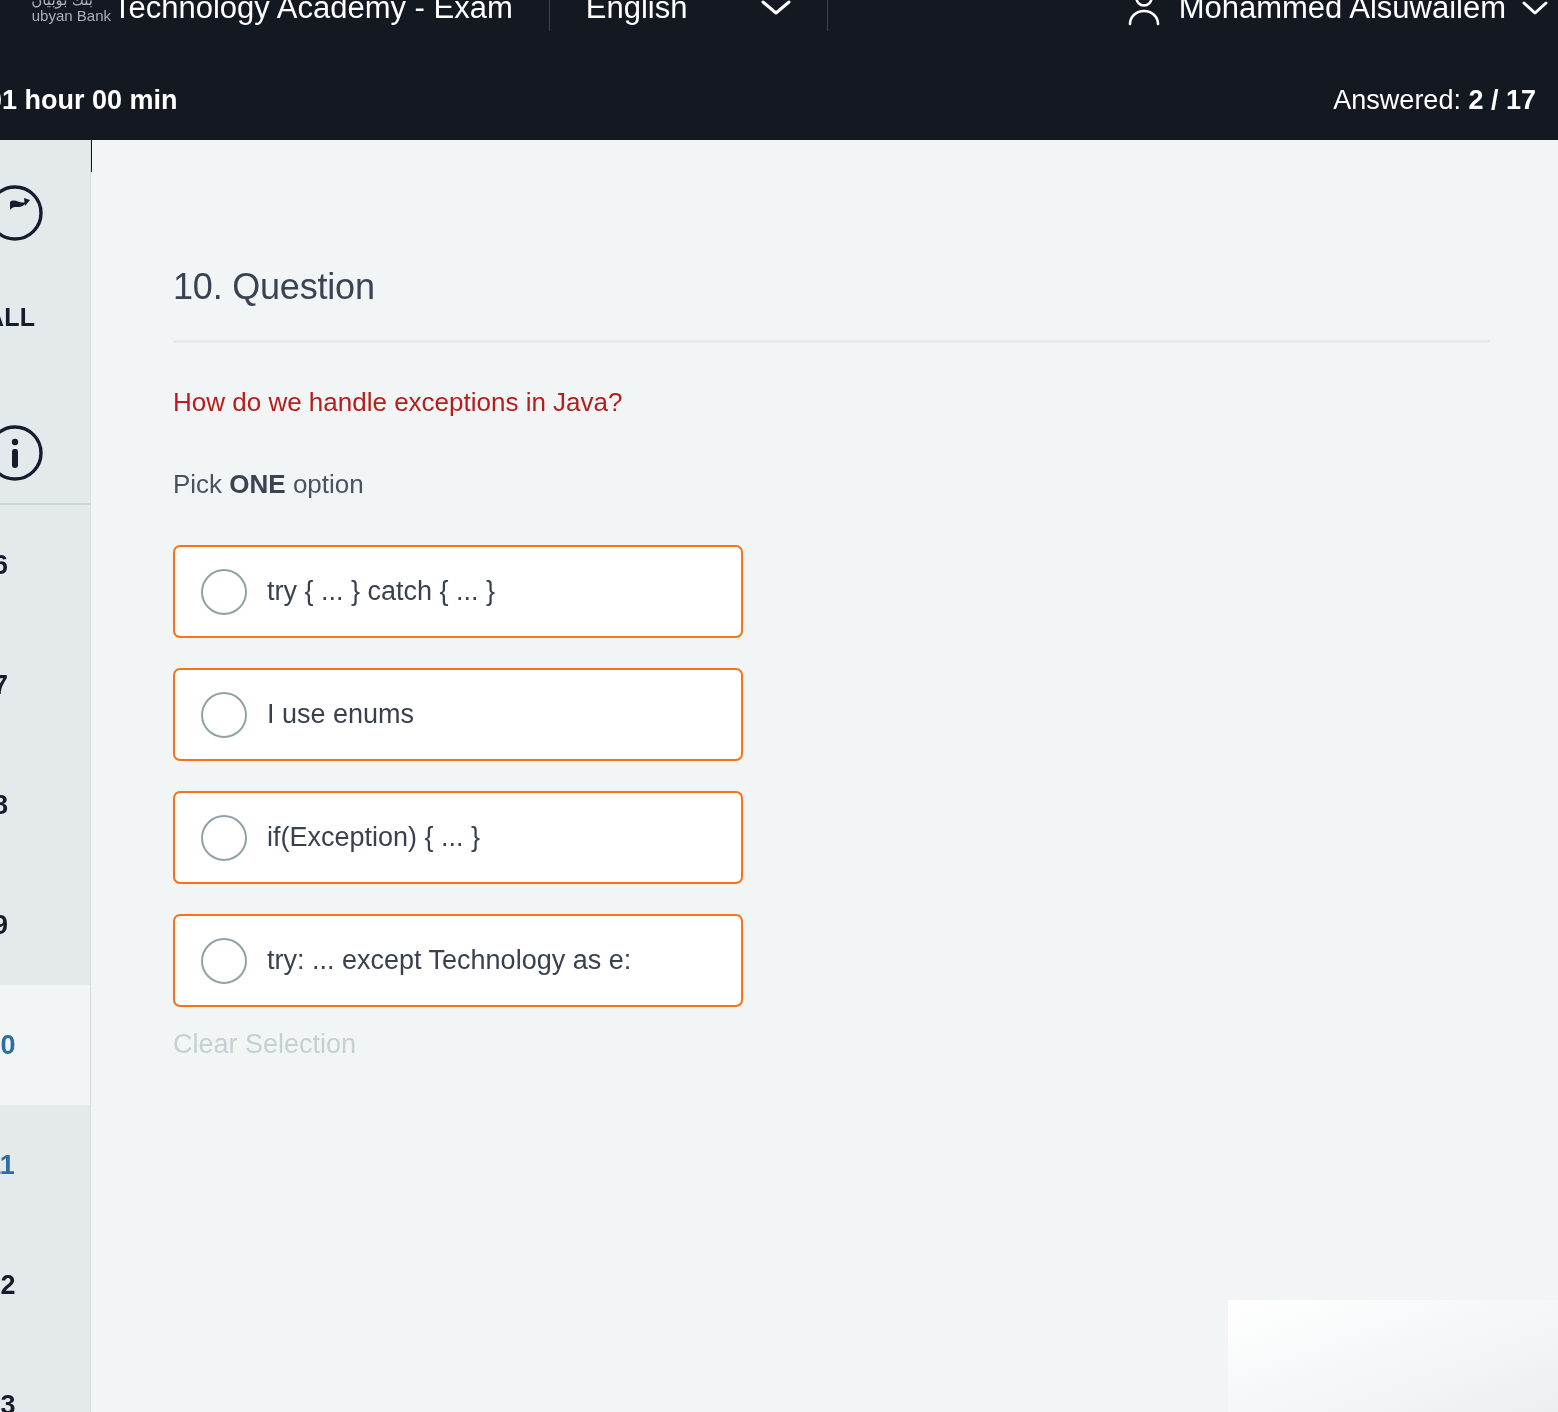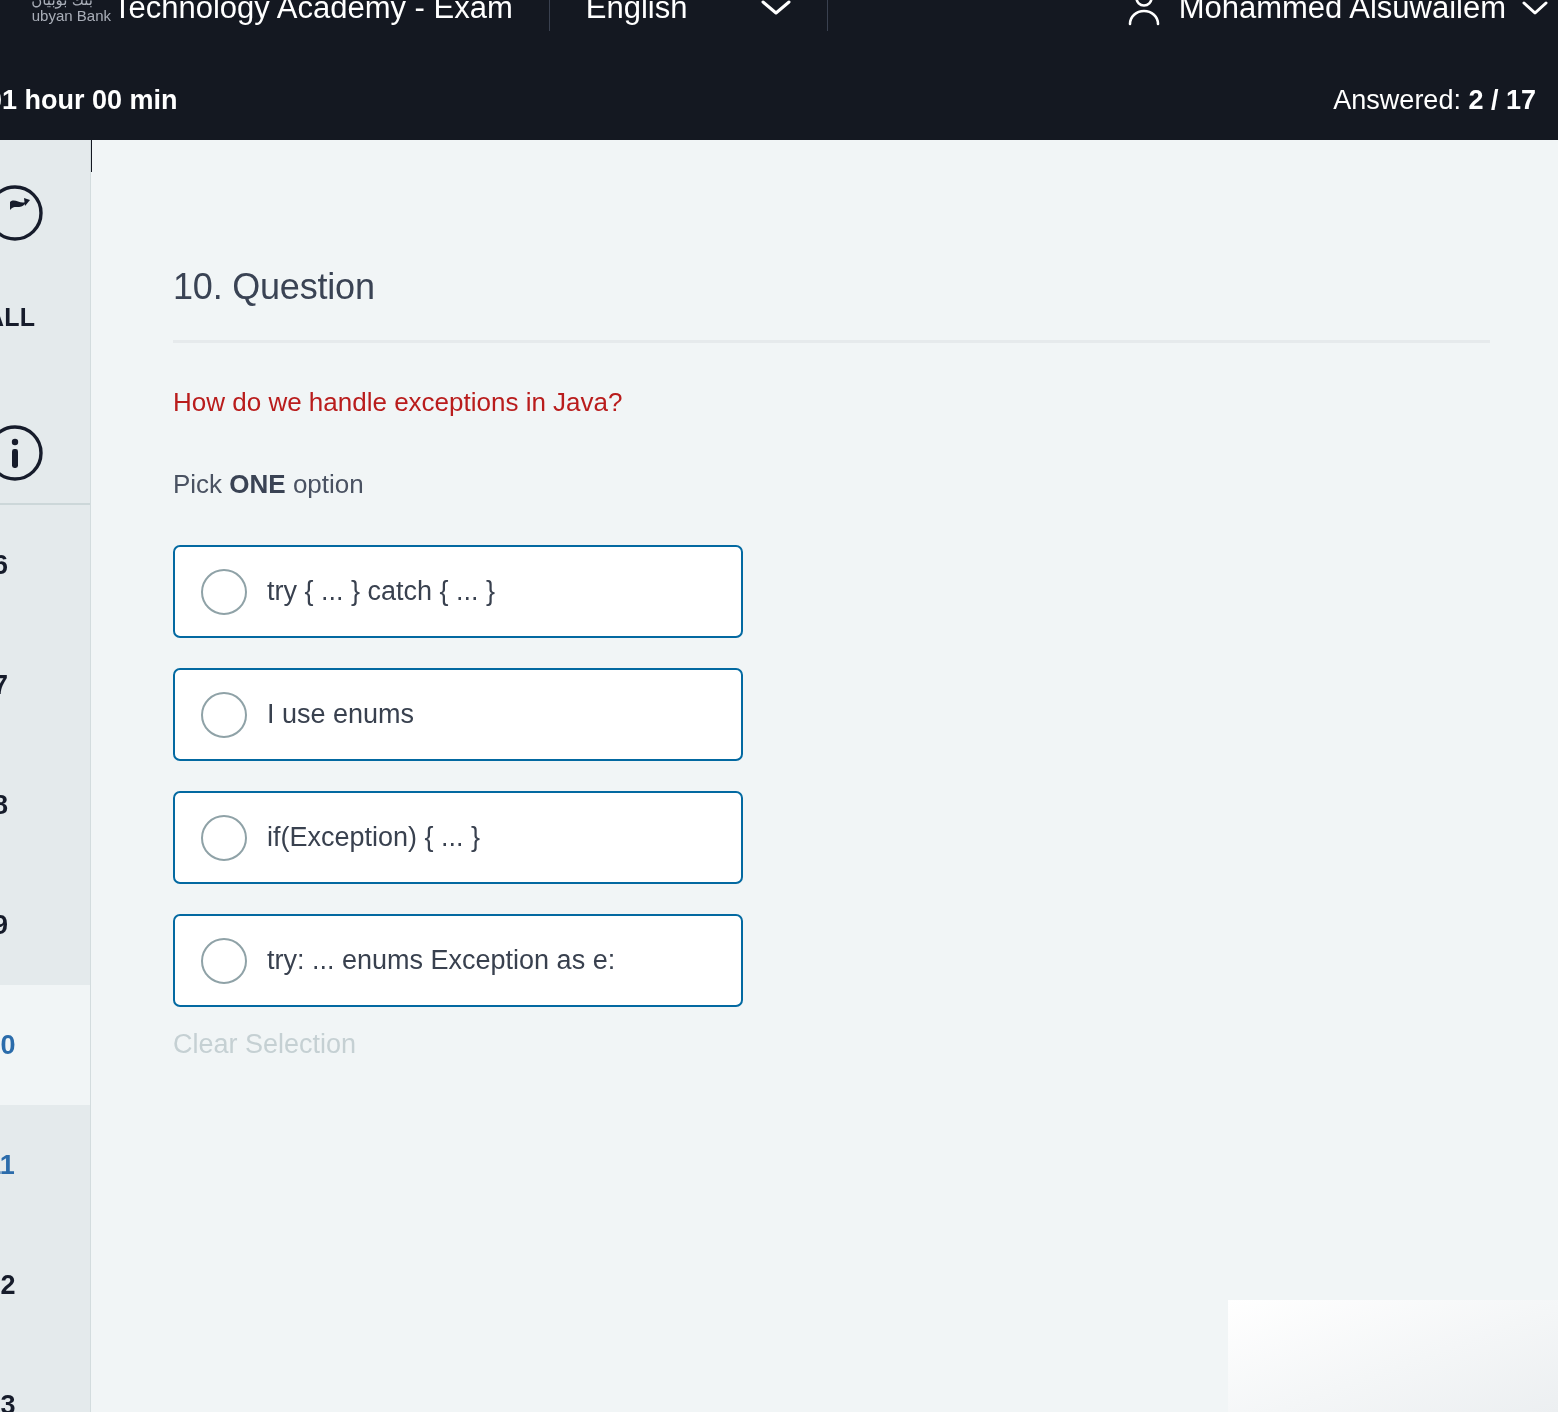--- a/index.html
+++ b/index.html
@@ -148,21 +148,21 @@
   }
   .q-pick b { font-weight: 700; color: #3a4354; }
 
   .options {
     position: absolute; left: 81px; top: 405px;
     width: 570px;
   }
   .option {
     width: 570px; height: 93px;
     background: #ffffff;
-    border: 2px solid #0369a1;
+    border: 2px solid #f97316;
     border-radius: 7px;
     display: flex; align-items: center;
     padding-left: 26px;
     margin-bottom: 30px;
     cursor: pointer;
   }
   .radio {
     width: 46px; height: 46px; flex: 0 0 46px;
     border: 2px solid #8fa2a7;
     border-radius: 50%;
@@ -309,21 +309,21 @@
       <div class="option">
         <div class="radio"></div>
         <div class="opt-label">I use enums</div>
       </div>
       <div class="option">
         <div class="radio"></div>
         <div class="opt-label">if(Exception) { ... }</div>
       </div>
       <div class="option">
         <div class="radio"></div>
-        <div class="opt-label">try: ... enums Exception as e:</div>
+        <div class="opt-label">try: ... except Technology as e:</div>
       </div>
     </div>
 
   <div class="clear-sel">Clear Selection</div>
 
   <div class="pip-glow"></div>
 
 </div>
 
 </body></html>

